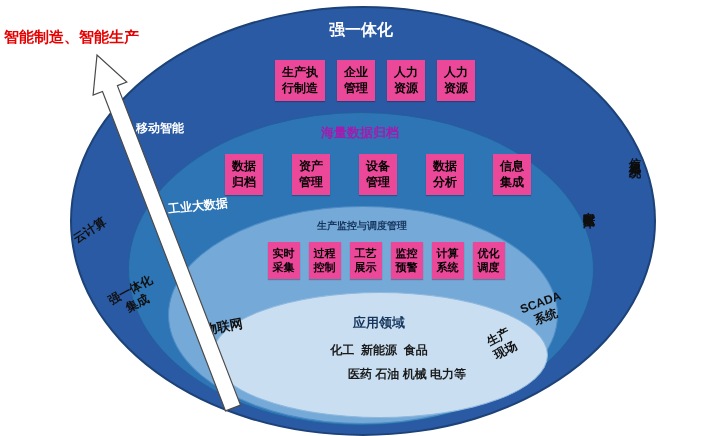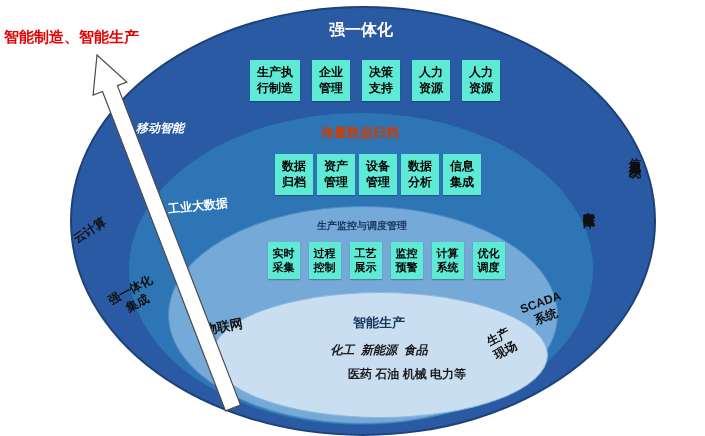--- a/index.html
+++ b/index.html
@@ -8,43 +8,43 @@
     font-family:"Liberation Sans","DejaVu Sans",sans-serif;
   }
   .ellipse{position:absolute;border-radius:50%;}
   #outer-ellipse{left:70px;top:6px;width:582px;height:426px;background:#2a5aa4;border:2px solid #1d4278;}
   #ring2-ellipse{left:128px;top:112px;width:464px;height:312px;background:#2e75b6;border:1px solid #24609c;}
   #ring3-ellipse{left:168px;top:206px;width:388px;height:216px;background:#74a9d8;border:1px solid #4f8cc4;}
   #inner-ellipse{left:212px;top:292px;width:334px;height:124px;background:#c9def1;border:1px solid #8fb8dd;}
 
   .ring-title{position:absolute;text-align:center;font-weight:bold;}
   #outer-title{left:70px;top:20px;width:582px;color:#ffffff;font-size:16px;}
-  #ring2-title{left:128px;top:124px;width:464px;color:#c2410c;font-size:13px;}
+  #ring2-title{left:128px;top:124px;width:464px;color:#a21caf;font-size:13px;}
   #ring3-title{left:168px;top:219px;width:388px;color:#17365d;font-size:10px;}
   #inner-title{left:212px;top:314px;width:334px;color:#17365d;font-size:13px;}
 
   .box-row{position:absolute;display:flex;justify-content:center;}
   #row-outer{left:182px;top:60px;width:386px;gap:12px;}
-  #row-ring2{left:220px;top:154px;width:316px;gap:4px;}
+  #row-ring2{left:220px;top:154px;width:316px;gap:29px;}
   #row-ring3{left:216px;top:242px;width:340px;gap:9px;}
   .wbox{
-    background:#5eead4;color:#000;font-weight:bold;text-align:center;
+    background:#ec4899;color:#000;font-weight:bold;text-align:center;
     white-space:pre-line;line-height:1.3;padding:5px 7px;font-size:12px;
     box-shadow:0 1px 1px rgba(0,0,0,.25);
   }
   #row-ring3 .wbox{font-size:11px;padding:4px 5px;}
 
   .inner-line{position:absolute;left:212px;width:334px;text-align:center;color:#1a1a1a;
     font-weight:bold;font-size:12px;white-space:pre-wrap;}
-  #inner-line-0{top:342px;font-style:italic;}
+  #inner-line-0{top:342px;}
   #inner-line-1{top:366px;margin-left:28px;}
 
   .side-label{position:absolute;font-weight:bold;white-space:pre-line;text-align:center;}
   #label-arrow{left:4px;top:28px;color:#e60000;font-size:15px;white-space:nowrap;}
-  #label-mobile{left:136px;top:120px;color:#ffffff;font-size:12px;font-style:italic;}
+  #label-mobile{left:136px;top:120px;color:#ffffff;font-size:12px;}
   #label-info-system{left:626px;top:148px;color:#0d0d0d;font-size:12px;writing-mode:vertical-rl;letter-spacing:2px;}
   #label-cloud{left:72px;top:222px;color:#101010;font-size:12px;transform:rotate(-33deg);}
   #label-big-data{left:168px;top:198px;color:#ffffff;font-size:12px;transform:rotate(-6deg);}
   #label-realtime-db{left:580px;top:202px;color:#101010;font-size:12px;writing-mode:vertical-rl;letter-spacing:1px;}
   #label-integration{left:110px;top:282px;color:#101010;font-size:12px;transform:rotate(-28deg);line-height:1.25;}
   #label-scada{left:522px;top:295px;color:#101010;font-size:12px;transform:rotate(-20deg);line-height:1.25;}
   #label-iot{left:204px;top:318px;color:#101010;font-size:13px;transform:rotate(-10deg);}
   #label-site{left:490px;top:329px;color:#101010;font-size:12px;transform:rotate(-28deg);line-height:1.25;}
 
   #arrow-overlay{position:absolute;left:0;top:0;pointer-events:none;}
@@ -55,29 +55,27 @@
 <div id="canvas">
 
   <div class="ellipse" id="outer-ellipse"></div>
   <div class="ellipse" id="ring2-ellipse"></div>
   <div class="ellipse" id="ring3-ellipse"></div>
   <div class="ellipse" id="inner-ellipse"></div>
 
   <div class="ring-title" id="outer-title">强一体化</div>
   <div class="ring-title" id="ring2-title">海量数据归档</div>
   <div class="ring-title" id="ring3-title">生产监控与调度管理</div>
-  <div class="ring-title" id="inner-title">智能生产</div>
+  <div class="ring-title" id="inner-title">应用领域</div>
 
   <div class="box-row" id="row-outer">
     <div class="wbox">生产执
 行制造</div>
     <div class="wbox">企业
 管理</div>
-    <div class="wbox">决策
-支持</div>
     <div class="wbox">人力
 资源</div>
     <div class="wbox">人力
 资源</div>
   </div>
 
   <div class="box-row" id="row-ring2">
     <div class="wbox">数据
 归档</div>
     <div class="wbox">资产

